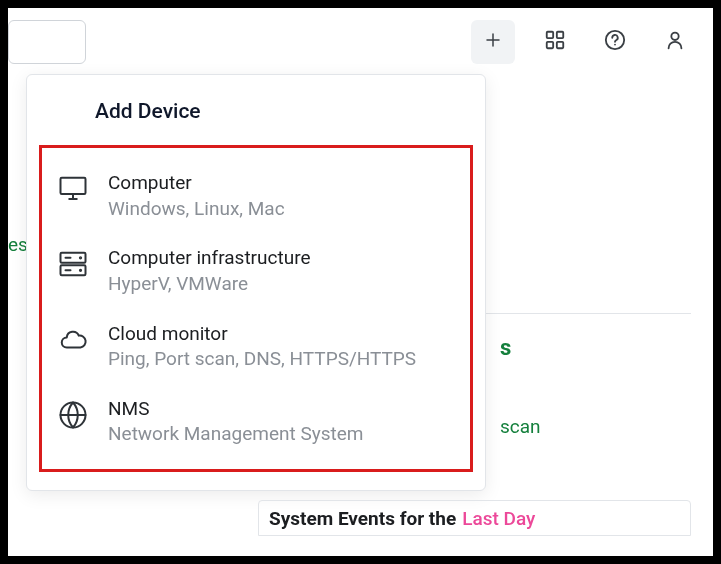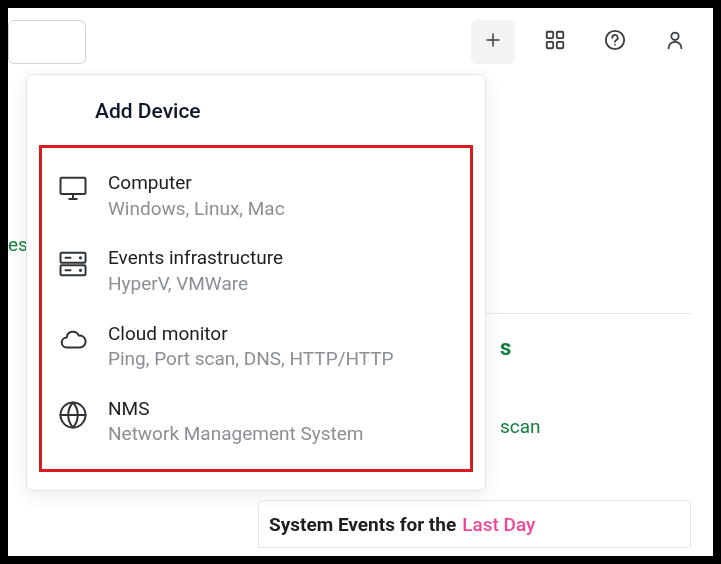--- a/index.html
+++ b/index.html
@@ -130,21 +130,21 @@
       white-space: nowrap;
     }
     .leak-es { left: 0; top: 225px; }
     .leak-s { left: 492px; top: 327px; font-size: 22px; font-weight: 700; }
     .leak-tions { left: 492px; top: 407px; }
     .sys-events {
       position: absolute;
       left: 250px;
       right: 22px;
       top: 492px;
-      height: 48px;
+      height: 36px;
       border: 1px solid #e2e5e9;
       border-radius: 4px 4px 0 0;
       display: flex;
       align-items: center;
       padding: 0 10px;
       font-size: 19px;
       font-weight: 700;
       color: #1c1e21;
     }
     .sys-events .link {
@@ -244,34 +244,34 @@
           <svg viewBox="0 0 24 24" fill="none" stroke="currentColor" stroke-width="1.6" stroke-linecap="round" stroke-linejoin="round">
               <rect x="2" y="3" width="20" height="8" rx="1"></rect>
               <rect x="2" y="13" width="20" height="8" rx="1"></rect>
               <line x1="6" y1="7" x2="10" y2="7"></line>
               <line x1="6" y1="17" x2="10" y2="17"></line>
               <circle cx="18" cy="7" r="0.5" fill="currentColor"></circle>
               <circle cx="18" cy="17" r="0.5" fill="currentColor"></circle>
             </svg>
         </span>
         <div class="option-text">
-          <div class="opt-title">Events infrastructure</div>
+          <div class="opt-title">Computer infrastructure</div>
           <div class="opt-sub">HyperV, VMWare</div>
         </div>
       </div>
 
       <div class="option-row">
         <span class="option-icon">
           <svg viewBox="0 0 24 24" fill="none" stroke="currentColor" stroke-width="1.6" stroke-linecap="round" stroke-linejoin="round">
               <path d="M18 18H7a4 4 0 0 1 0-8 5 5 0 0 1 9.6-1.5A4 4 0 0 1 18 18z"></path>
             </svg>
         </span>
         <div class="option-text">
           <div class="opt-title">Cloud monitor</div>
-          <div class="opt-sub">Ping, Port scan, DNS, HTTP/HTTP</div>
+          <div class="opt-sub">Ping, Port scan, DNS, HTTPS/HTTPS</div>
         </div>
       </div>
 
       <div class="option-row">
         <span class="option-icon">
           <svg viewBox="0 0 24 24" fill="none" stroke="currentColor" stroke-width="1.6" stroke-linecap="round" stroke-linejoin="round">
               <circle cx="12" cy="12" r="10"></circle>
               <line x1="2" y1="12" x2="22" y2="12"></line>
               <path d="M12 2a15 15 0 0 1 0 20a15 15 0 0 1 0-20"></path>
             </svg>

